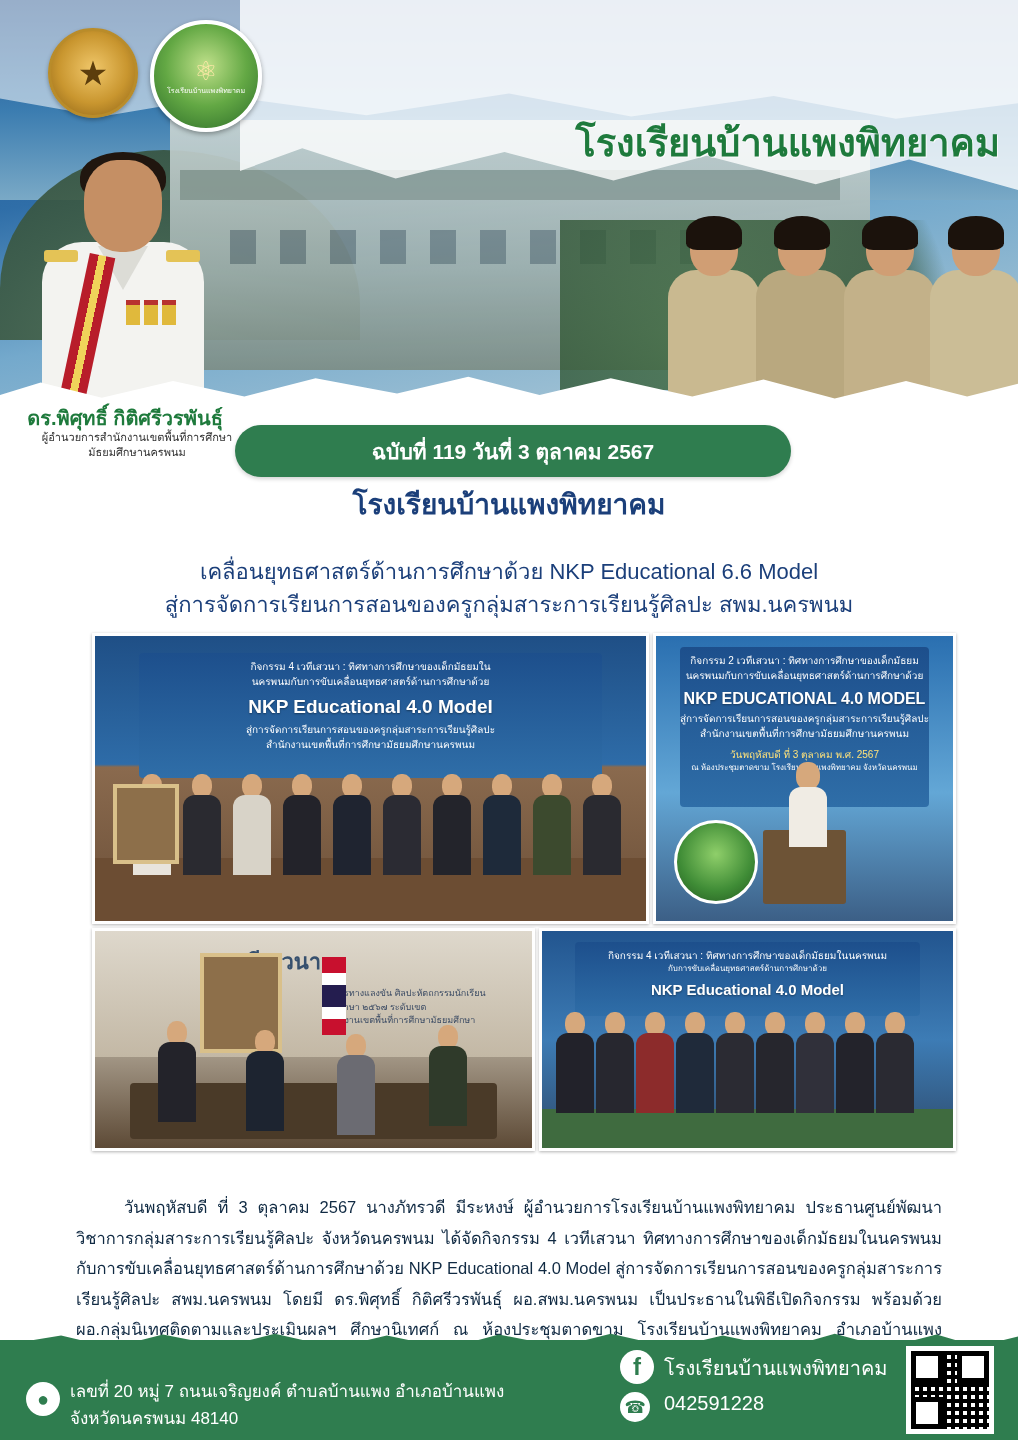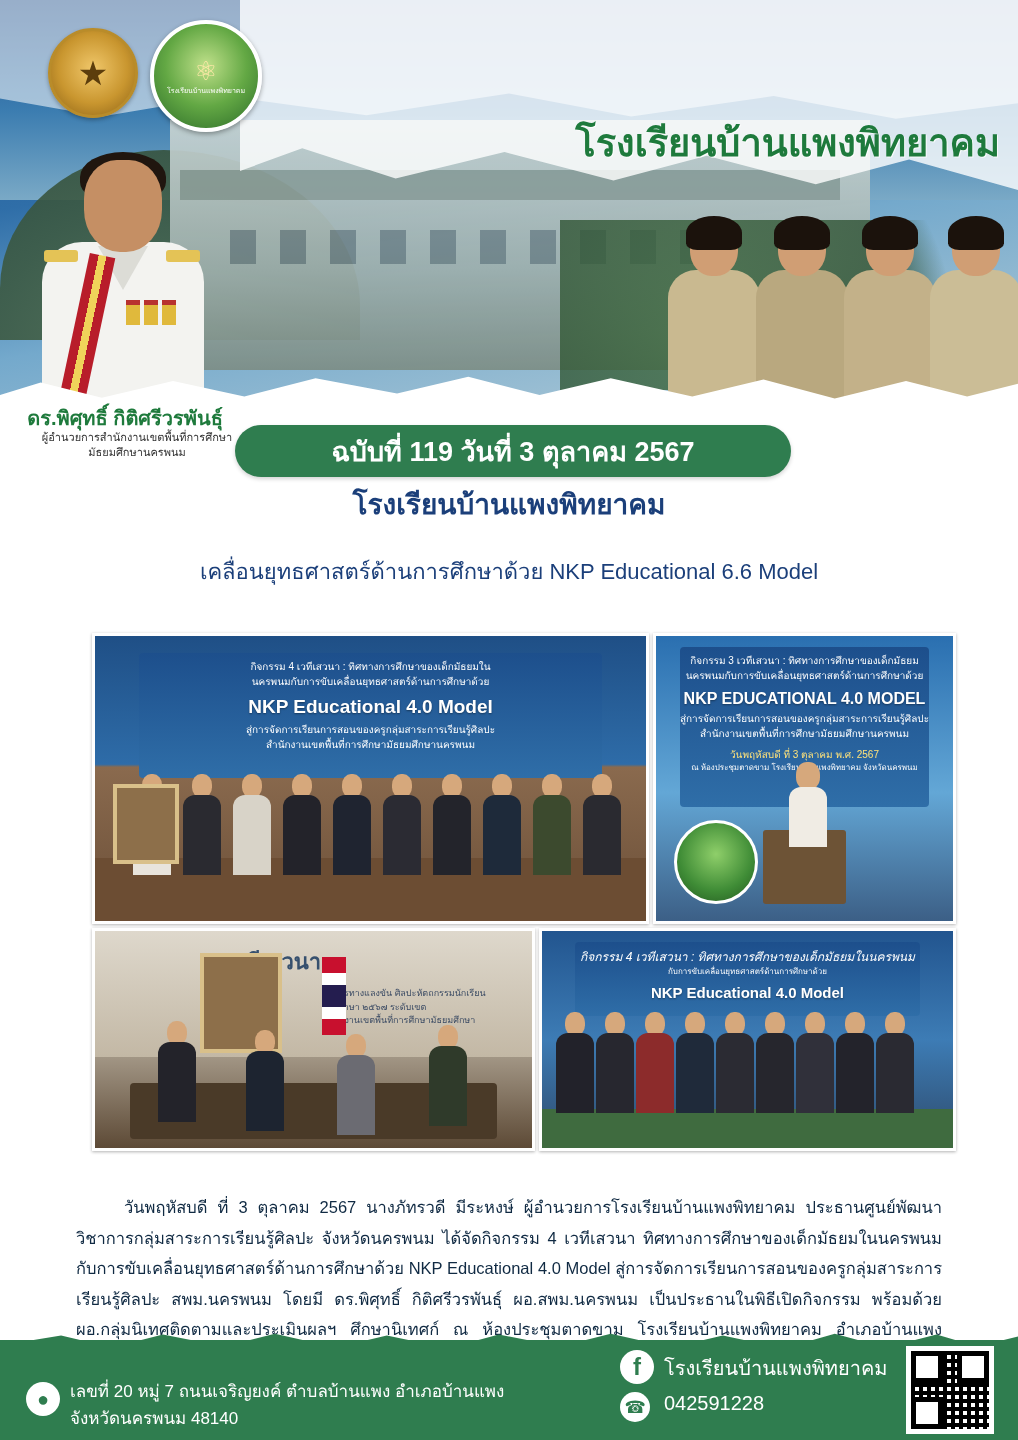--- a/index.html
+++ b/index.html
@@ -198,21 +198,21 @@
   }
 
   
   .issue-bar {
     position: absolute;
     left: 235px; top: 425px;
     width: 556px; height: 52px;
     background: #2f7d4f;
     border-radius: 26px;
     color: #fff;
-    font-size: 27px;
+    font-size: 21px;
     font-weight: bold;
     display: flex; align-items: center; justify-content: center;
     box-shadow: 0 2px 4px rgba(0,0,0,.18);
   }
 
   
   .school-name {
     position: absolute;
     left: 0; top: 482px; width: 1018px;
     text-align: center;
@@ -425,20 +425,21 @@
   <span>ผู้อำนวยการสำนักงานเขตพื้นที่การศึกษา</span><br>
   <span>มัธยมศึกษานครพนม</span>
 </div>
 
 <div class="issue-bar">ฉบับที่ 119 วันที่ 3 ตุลาคม 2567</div>
 
 <div class="school-name">โรงเรียนบ้านแพงพิทยาคม</div>
 <div class="headline">
   <br>
   <span>เคลื่อนยุทธศาสตร์ด้านการศึกษาด้วย NKP Educational 6.6 Model</span><br>
+  <span>สู่การจัดการเรียนการสอนของครูกลุ่มสาระการเรียนรู้ศิลปะ สพม.นครพนม</span>
 </div>
 
 <div class="photos">
 
   <div class="ph ph1">
     <div class="stage-banner">
       <div>กิจกรรม 4 เวทีเสวนา : ทิศทางการศึกษาของเด็กมัธยมใน</div>
       <div>นครพนมกับการขับเคลื่อนยุทธศาสตร์ด้านการศึกษาด้วย</div>
       <div class="banner-big">NKP Educational 4.0 Model</div>
       <div>สู่การจัดการเรียนการสอนของครูกลุ่มสาระการเรียนรู้ศิลปะ</div>
@@ -485,21 +486,21 @@
       <div class="pp" style="left:486px;">
           <div class="h"></div>
           <div class="b" style="background:#2a2a30;"></div>
         </div>
     </div>
     <div class="pic-frame" style="left:18px;top:52%;width:58px;height:72px;"></div>
   </div>
 
   <div class="ph ph2">
     <div class="stage-banner" style="top:4%;height:56%;">
-      <div>กิจกรรม 3 เวทีเสวนา : ทิศทางการศึกษาของเด็กมัธยม</div>
+      <div>กิจกรรม 2 เวทีเสวนา : ทิศทางการศึกษาของเด็กมัธยม</div>
       <div>นครพนมกับการขับเคลื่อนยุทธศาสตร์ด้านการศึกษาด้วย</div>
       <div class="banner-big" style="font-size:16px">NKP EDUCATIONAL 4.0 MODEL</div>
       <div>สู่การจัดการเรียนการสอนของครูกลุ่มสาระการเรียนรู้ศิลปะ</div>
       <div>สำนักงานเขตพื้นที่การศึกษามัธยมศึกษานครพนม</div>
       <div style="margin-top:6px;color:#ffe27a;">วันพฤหัสบดี ที่ 3 ตุลาคม พ.ศ. 2567</div>
       <div style="font-size:8px;">ณ ห้องประชุมตาดขาม โรงเรียนบ้านแพงพิทยาคม จังหวัดนครพนม</div>
     </div>
     <div class="podium"></div>
     <div class="pp" style="left:44%;bottom:26%;">
         <div class="h" style="width:24px;height:28px;"></div>
@@ -532,21 +533,21 @@
         <div class="b" style="background:#6b6b72;"></div>
       </div>
     <div class="pp" style="left:76%;bottom:10%;">
         <div class="h"></div>
         <div class="b" style="background:#2f3a2a;"></div>
       </div>
   </div>
 
   <div class="ph ph4">
     <div class="stage-banner" style="top:5%;height:34%;">
-      <div style="font-size:12px;font-style:italic;">กิจกรรม 4 เวทีเสวนา : ทิศทางการศึกษาของเด็กมัธยมในนครพนม</div>
+      <div style="font-size:10px;">กิจกรรม 4 เวทีเสวนา : ทิศทางการศึกษาของเด็กมัธยมในนครพนม</div>
       <div style="font-size:8px;">กับการขับเคลื่อนยุทธศาสตร์ด้านการศึกษาด้วย</div>
       <div class="banner-big" style="font-size:15px;">NKP Educational 4.0 Model</div>
     </div>
     <div class="stage-floor" style="height:18%;background:#3f6b3f;"></div>
     <div class="row-people">
       <div class="pp" style="left:12px;">
           <div class="h"></div>
           <div class="b" style="background:#22222a;"></div>
         </div>
       <div class="pp" style="left:52px;">

